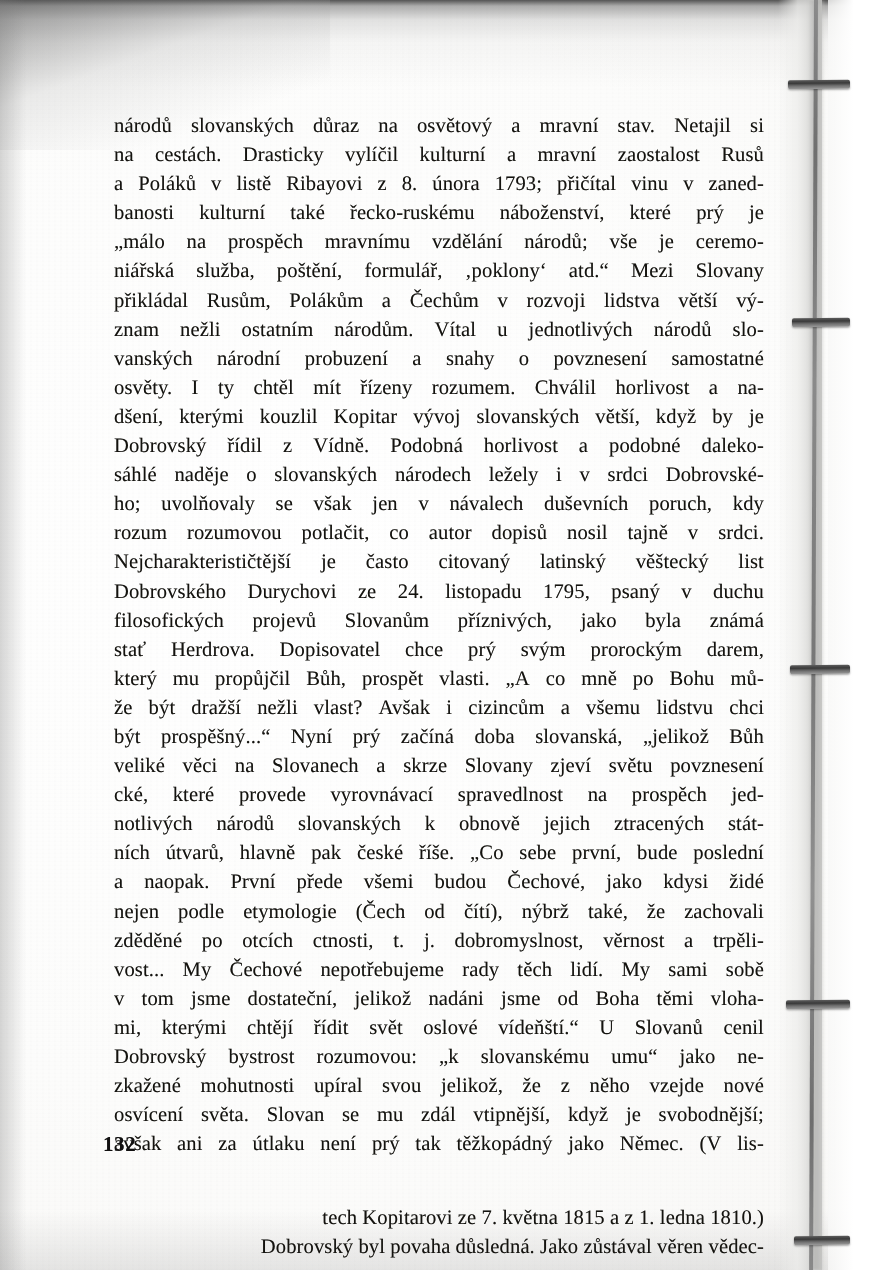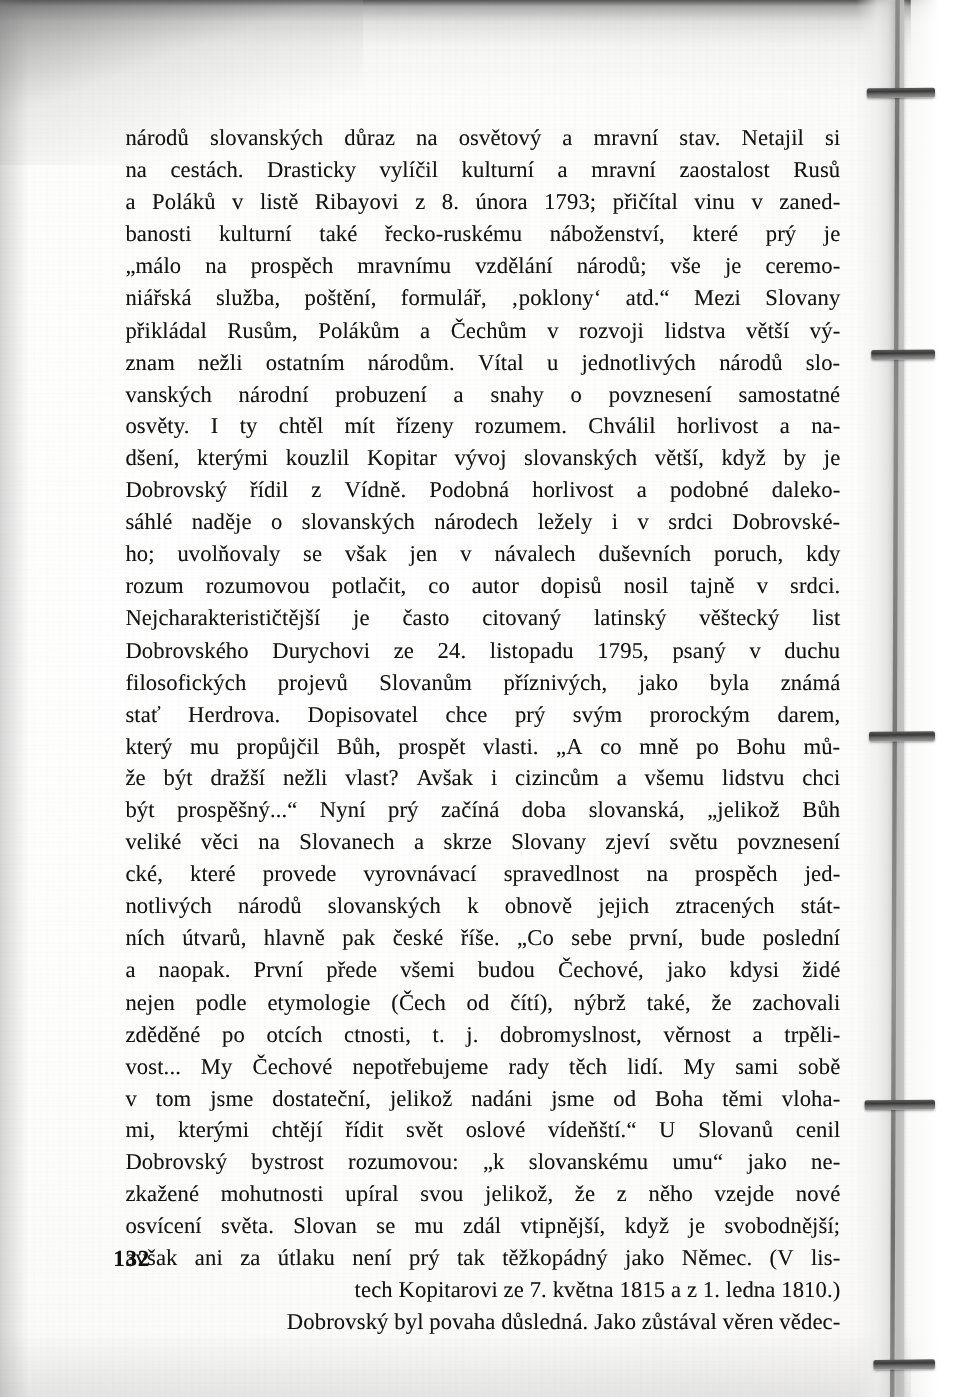--- a/index.html
+++ b/index.html
@@ -142,20 +142,21 @@
     white-space: nowrap;
     letter-spacing: 0.1px;
     text-rendering: geometricPrecision;
     text-align: right;
     -webkit-font-smoothing: antialiased;
   }
   .body-line > span { display: inline-block; }
   .body-line.last-of-par,
   .body-line.ragged {
     display: block;
+    margin-top: 45px;
   }
   .body-line.indent { text-indent: 33px; display: block; }
 
   .page-number {
     position: absolute;
     left: 103px;
     top: 1132px;
     font-size: 21px;
     font-weight: bold;
     color: #111010;

